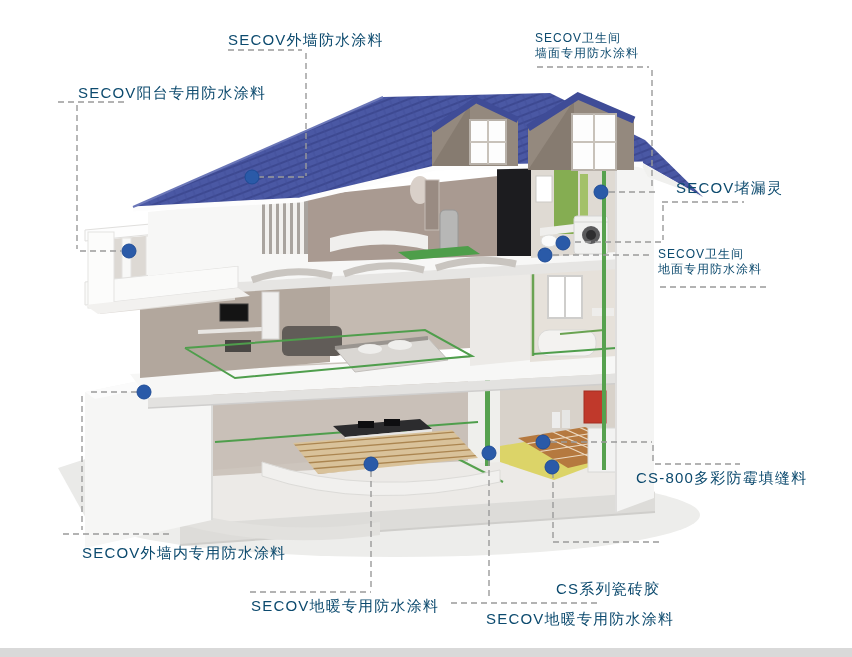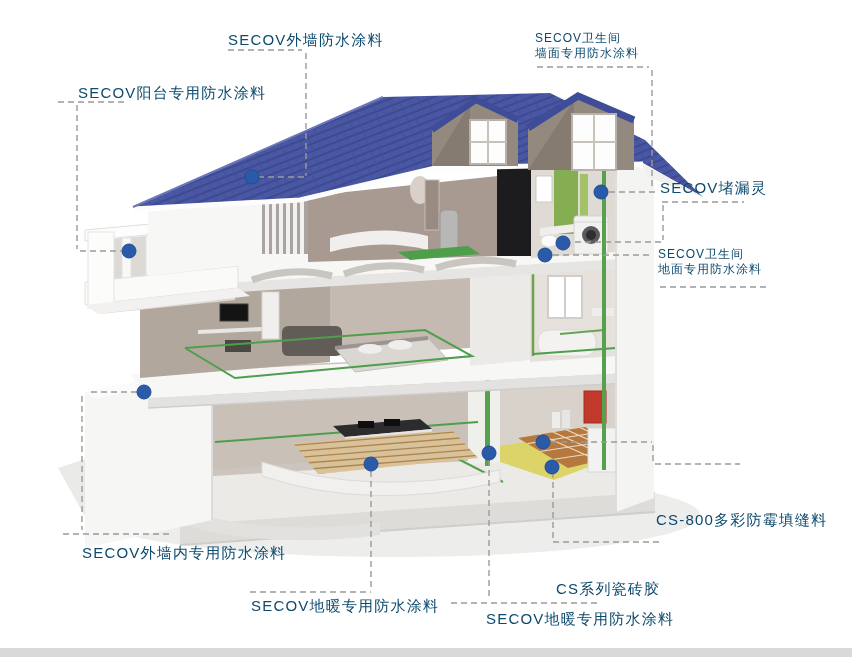--- a/index.html
+++ b/index.html
@@ -259,28 +259,28 @@
   <div class="lbl" style="left:228px;top:31px;">
     <span>SECOV外墙防水涂料</span>
   </div>
   <div class="lbl" style="left:78px;top:84px;">
     <span>SECOV阳台专用防水涂料</span>
   </div>
   <div class="lbl small" style="left:535px;top:31px;">
     <span>SECOV卫生间</span>
     <span>墙面专用防水涂料</span>
   </div>
-  <div class="lbl" style="left:660px;top:179px;">
+  <div class="lbl" style="left:676px;top:179px;">
     <span>SECOV堵漏灵</span>
   </div>
   <div class="lbl small" style="left:658px;top:247px;">
     <span>SECOV卫生间</span>
     <span>地面专用防水涂料</span>
   </div>
-  <div class="lbl" style="left:656px;top:469px;margin-top:42px;">
+  <div class="lbl" style="left:636px;top:469px;">
     <span>CS-800多彩防霉填缝料</span>
   </div>
   <div class="lbl" style="left:556px;top:580px;">
     <span>CS系列瓷砖胶</span>
   </div>
   <div class="lbl" style="left:82px;top:544px;">
     <span>SECOV外墙内专用防水涂料</span>
   </div>
   <div class="lbl" style="left:251px;top:597px;">
     <span>SECOV地暖专用防水涂料</span>

